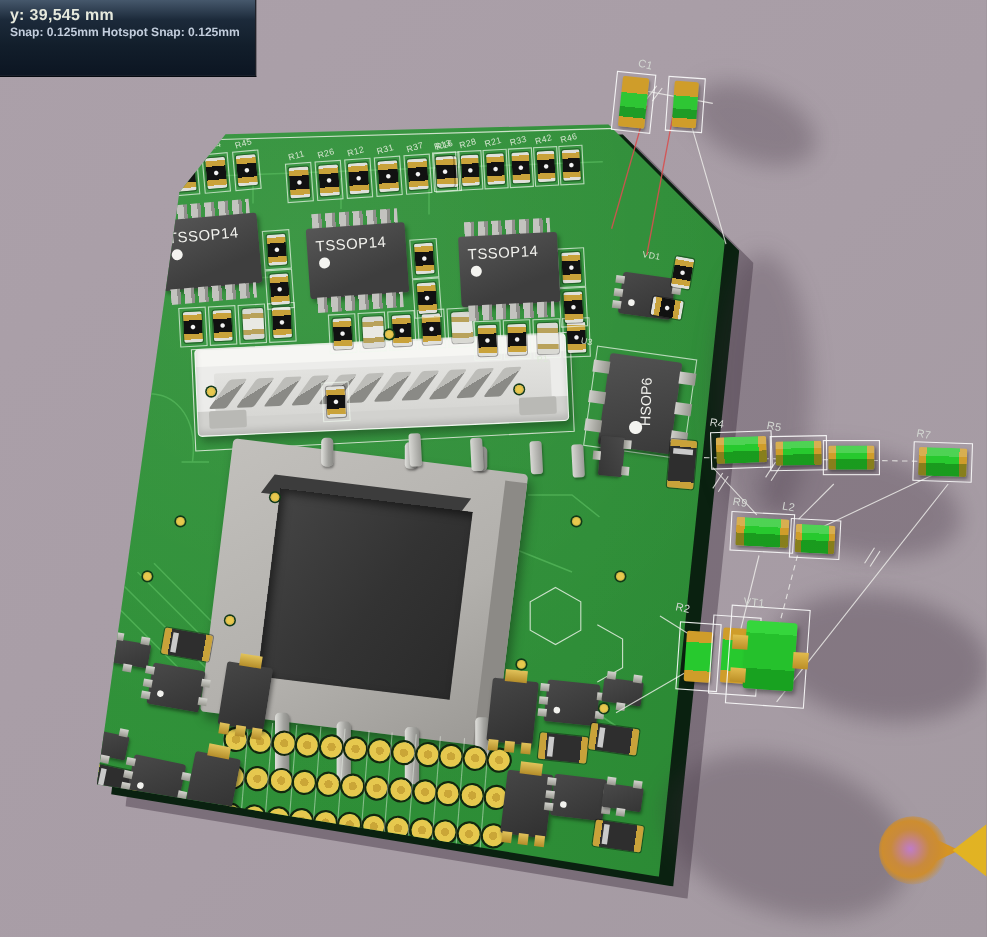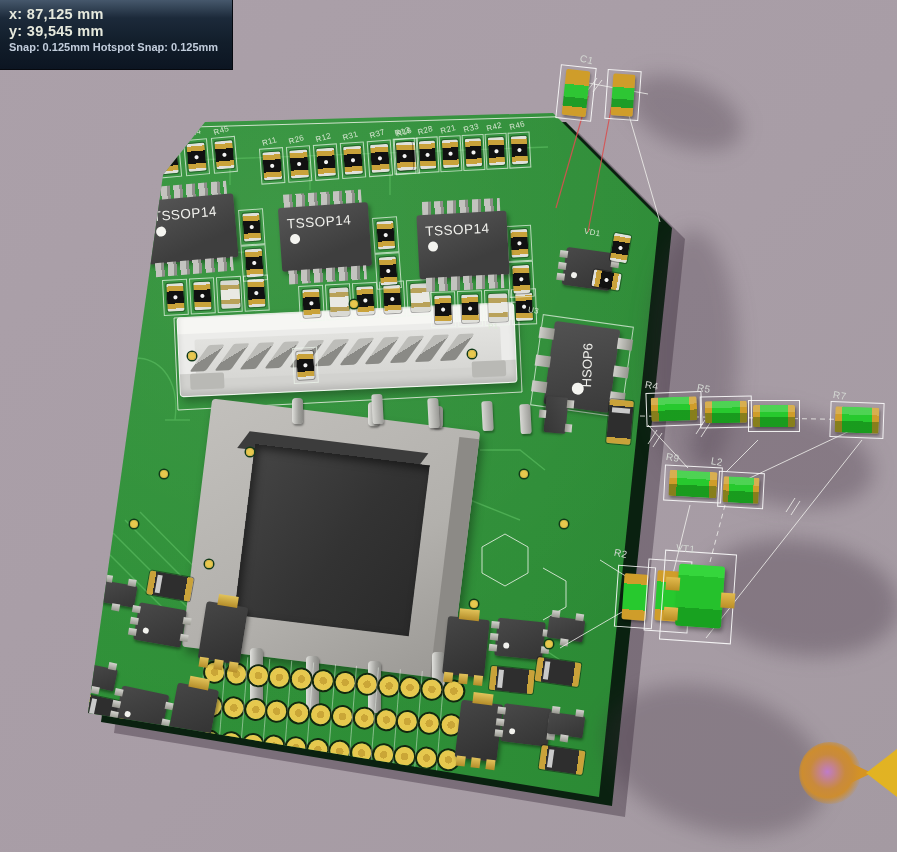--- a/index.html
+++ b/index.html
@@ -651,17 +651,16 @@
         <div class="vt1body" style="position: absolute;"></div>
         <span class="vt1pad" style="left: 2px; top: 26px; width: 14px; height: 13px;"></span>
         <span class="vt1pad" style="left: 2px; top: 56px; width: 14px; height: 13px;"></span>
         <span class="vt1pad" style="left: 58px; top: 38px; width: 14px; height: 15px;"></span>
       </div>
       <div class="flabel" style="left: 614px; top: 548px; transform: rotate(12deg); position: absolute;">R2</div>
       <div class="flabel" style="left: 676px; top: 543px; transform: rotate(6deg); position: absolute;">VT1</div>
     </div>
 
   <div class="hud">
-    <div class="hud-xy">x: 87,125  mm</div>
     <div class="hud-xy">y: 39,545  mm</div>
     <div class="hud-snap">Snap: 0.125mm Hotspot Snap: 0.125mm</div>
   </div>
 </div>
 
 </body></html>

